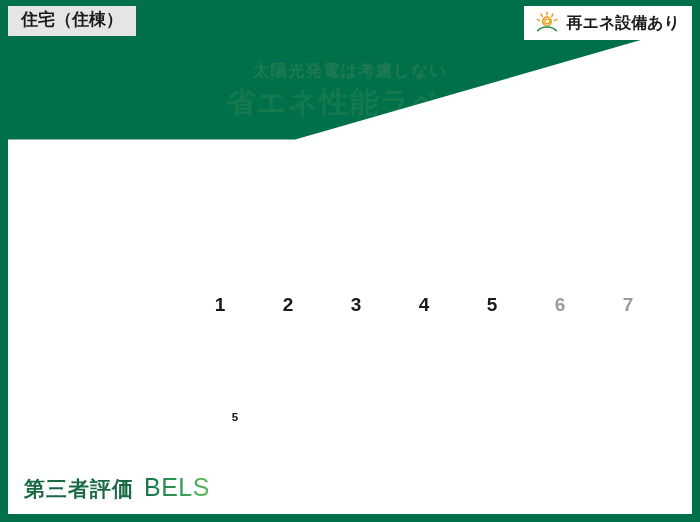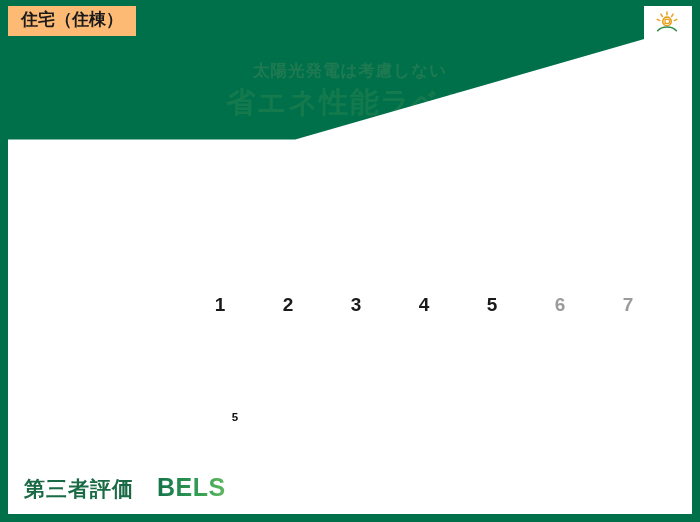--- a/index.html
+++ b/index.html
@@ -7,21 +7,21 @@
     width:700px;height:522px;overflow:hidden;
     background:#006e45;
     font-family:"Liberation Sans","DejaVu Sans",sans-serif;
     -webkit-font-smoothing:antialiased;
   }
   .label-root{position:relative;width:700px;height:522px;background:#00704a;}
 
   
   .type-tag{
     position:absolute;left:8px;top:6px;
-    background:#fdba74;
+    background:#e5e5e5;
     padding:5px 13px 6px 13px;
     font-size:17px;font-weight:bold;color:#1a1a1a;
     letter-spacing:0px;line-height:1.1;
     z-index:6;
   }
   
   .renew-badge{
     position:absolute;right:8px;top:6px;
     background:#ffffff;
     padding:4px 12px 4px 10px;
@@ -140,25 +140,25 @@
   .mini-house b{
     position:absolute;left:0;right:0;bottom:0px;text-align:center;
     font-size:11.5px;color:#111;line-height:1;font-weight:bold;z-index:2;
   }
 
   
   .footer{position:absolute;left:0;right:0;bottom:0;height:60px;z-index:4;}
   .bels-box{
     position:absolute;left:14px;bottom:14px;
     background:#ffffff;padding:4px 10px 5px 10px;
-    display:flex;align-items:baseline;gap:23px;
+    display:flex;align-items:baseline;gap:10px;
   }
   .bels-jp{font-size:21px;font-weight:bold;color:#1a6b45;letter-spacing:1px;}
   .bels-en{
-    font-size:25px;font-weight:bold;letter-spacing:0.5px;
+    font-size:25px;font-weight:normal;letter-spacing:0.5px;
     background:linear-gradient(90deg,#14724a 0%,#2f9a52 55%,#5fb860 100%);
     -webkit-background-clip:text;background-clip:text;color:transparent;
   }
   .bldg-name{
     position:absolute;left:231px;bottom:18px;
     font-size:15.5px;color:#ffffff;letter-spacing:0.5px;
   }
   .eval-date{
     position:absolute;right:14px;bottom:28px;
     font-size:15.5px;color:#ffffff;font-weight:bold;letter-spacing:0.3px;
@@ -186,20 +186,21 @@
           <line x1="8.5" y1="5" x2="10.3" y2="8"></line>
           <line x1="23.5" y1="5" x2="21.7" y2="8"></line>
           <line x1="4" y1="11.5" x2="7.2" y2="13"></line>
           <line x1="28" y1="11.5" x2="24.8" y2="13"></line>
         </g>
         <circle cx="16" cy="14" r="5.2" fill="none" stroke="#e8a020" stroke-width="2"></circle>
         <path d="M13.6 11.6h3.4a2.4 2.4 0 0 1 0 4.8h-3.4z" fill="none" stroke="#e8a020" stroke-width="1.6"></path>
         <path d="M4.5 25.5c4-4.6 7.6-4.6 11.5-4.6s7.5 0 11.5 4.6" fill="none" stroke="#2f8f4e" stroke-width="2" stroke-linecap="round"></path>
       </svg>
     </span>
+    <span class="rb-text">再エネ設備あり</span>
   </div>
 
   <div class="sub-title">太陽光発電は考慮しない</div>
   <div class="main-title">省エネ性能ラベル</div>
 
   <div class="row row-energy">
     <div class="row-label">
       <span>エネルギー</span>
       <span>消費性能</span>
     </div>

